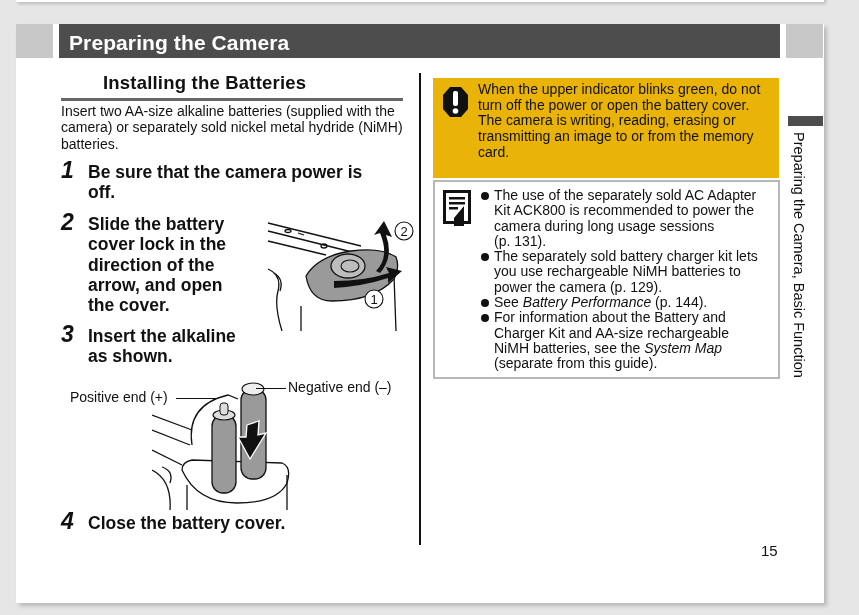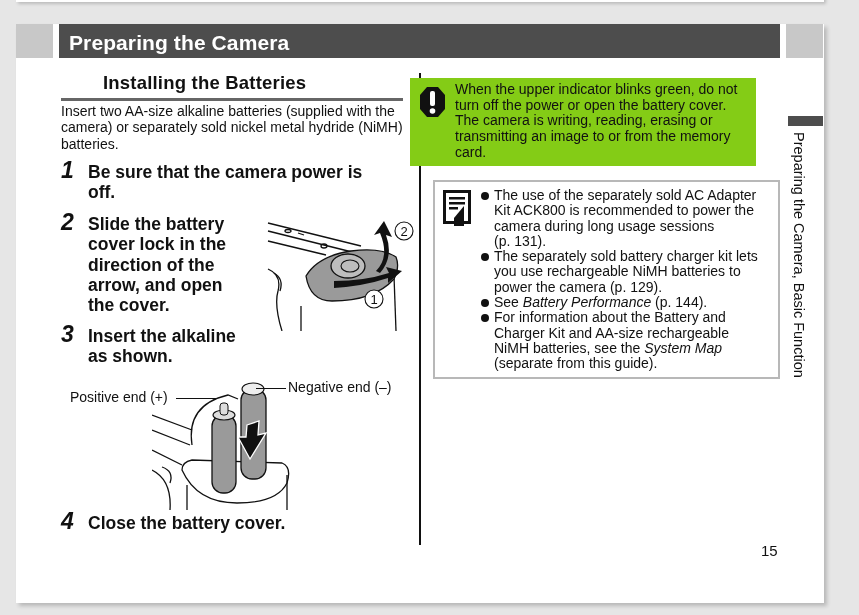--- a/index.html
+++ b/index.html
@@ -10,21 +10,21 @@
   .hdr-bar{position:absolute;left:43px;top:0;width:721px;height:34px;background:#4d4d4d;}
   .hdr-title{position:absolute;left:10px;top:7px;color:#fff;font-weight:bold;font-size:21px;letter-spacing:0.1px;}
   .hdr-right{position:absolute;left:770px;top:0;width:37px;height:34px;background:#c8c8c8;}
   .sec-title{position:absolute;left:45px;top:48px;font-weight:bold;font-size:18.5px;font-family:"Liberation Sans",sans-serif;letter-spacing:0.2px;margin-left:42px;}
   .sec-rule{position:absolute;left:45px;top:74px;width:342px;height:3px;background:#666;}
   .intro{position:absolute;left:45px;top:79px;width:345px;font-size:14px;line-height:16.3px;}
   .step{position:absolute;font-weight:bold;font-size:17.5px;line-height:20.3px;}
   .step .num{position:absolute;left:0;top:-2px;font-style:italic;font-size:23px;font-weight:bold;}
   .step .txt{position:absolute;left:27px;top:0;}
   .divider{position:absolute;left:403px;top:49px;width:2px;height:472px;background:#111;}
-  .caution{position:absolute;left:394px;top:54px;width:346px;height:88px;background:#84cc16;}
+  .caution{position:absolute;left:417px;top:54px;width:346px;height:100px;background:#eab308;}
   .caution-icon{position:absolute;left:9px;top:8px;width:27px;height:32px;}
   .caution-text{position:absolute;left:45px;top:4px;width:296px;font-size:14px;line-height:15.7px;}
   .note{position:absolute;left:417px;top:156px;width:343px;height:195px;border:2px solid #b8b8b8;background:#fff;text-decoration:underline;}
   .note-icon{position:absolute;left:8px;top:8px;width:28px;height:36px;}
   .note-list{position:absolute;left:46px;top:6px;width:292px;margin:0;padding:0;list-style:none;font-size:14px;line-height:15.3px;}
   .note-list li{position:relative;padding-left:13px;}
   .note-list li .bullet{position:absolute;left:0;top:4px;width:8px;height:8px;border-radius:50%;background:#111;}
   .side-tab{position:absolute;left:772px;top:92px;width:35px;height:10px;background:#4d4d4d;}
   .side-text{position:absolute;left:775px;top:108px;writing-mode:vertical-rl;font-size:14.5px;white-space:nowrap;}
   .page-num{position:absolute;left:745px;top:518px;font-size:15px;}

